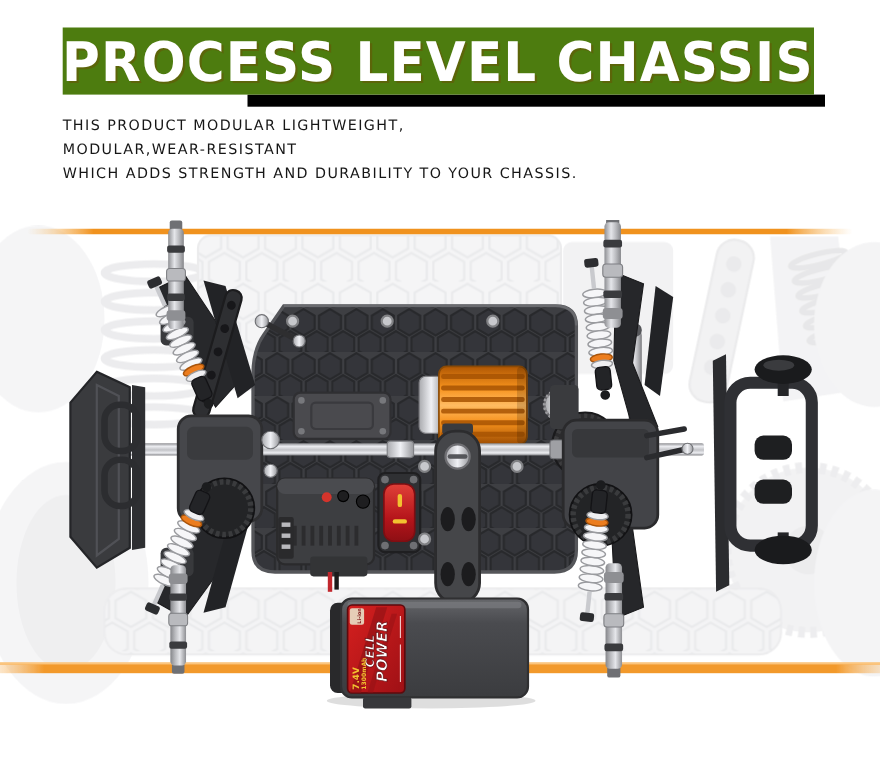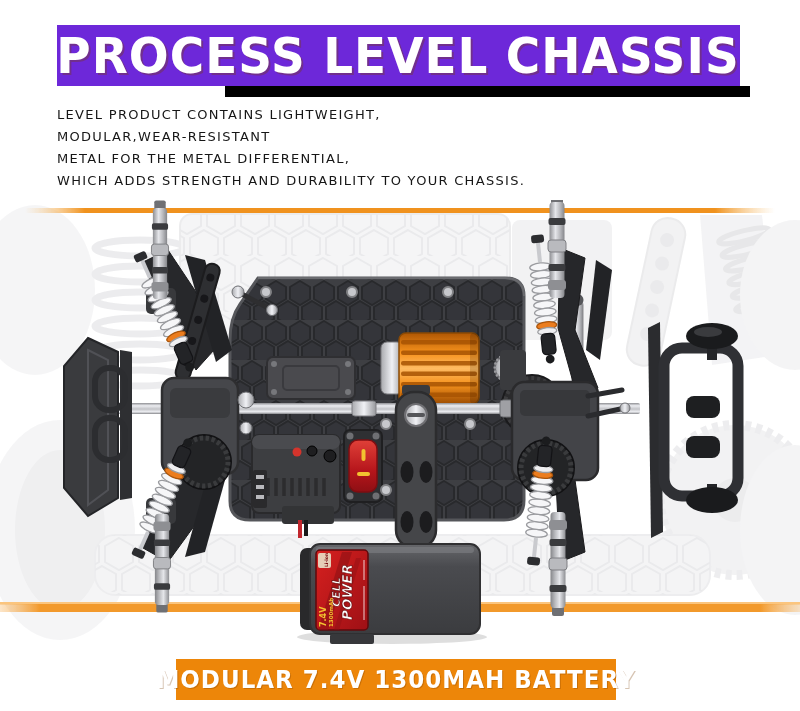--- a/index.html
+++ b/index.html
@@ -1,19 +1,19 @@
 <!DOCTYPE html>
 <html><head>
 <meta charset="utf-8">
 <style>
   html,body{margin:0;padding:0;background:#fff;}
   .page{position:relative;width:800px;height:711px;background:#fff;overflow:hidden;
         font-family:"DejaVu Sans","Liberation Sans",sans-serif;}
   .hdr-banner{position:absolute;left:57px;top:25px;width:683px;height:61px;
-        background:#6d28d9;display:flex;align-items:center;justify-content:center;z-index:3;}
+        background:#4d7c0f;display:flex;align-items:center;justify-content:center;z-index:3;}
   .hdr-banner span{color:#fff;font-size:46px;font-weight:800;letter-spacing:1px;
         white-space:nowrap;transform:scale(1.02,1.08);
         text-shadow:2px 2px 0 rgba(120,60,0,.35);}
   .hdr-shadow{position:absolute;left:225px;top:86px;width:525px;height:11px;background:#000;z-index:2;}
   .descr{position:absolute;left:57px;top:104px;color:#161616;font-size:13px;
         letter-spacing:1.3px;line-height:22px;white-space:nowrap;}
   .photo{position:absolute;left:0;top:200px;width:800px;height:448px;}
   .ftr-banner{position:absolute;left:176px;top:659px;width:440px;height:41px;
         background:#ED8609;display:flex;align-items:center;justify-content:center;}
   .ftr-banner span{color:#fff;font-size:23px;font-weight:800;letter-spacing:1px;
@@ -23,23 +23,22 @@
 <body>
 
 <div class="page">
 
   <div class="hdr-banner">
     <span>PROCESS LEVEL CHASSIS</span>
   </div>
   <div class="hdr-shadow"></div>
 
   <div class="descr">
-    <div>LEVEL PRODUCT CONTAINS LIGHTWEIGHT,</div>
+    <div>THIS PRODUCT MODULAR LIGHTWEIGHT,</div>
     <div>MODULAR,WEAR-RESISTANT</div>
-    <div>METAL FOR THE METAL DIFFERENTIAL,</div>
     <div>WHICH ADDS STRENGTH AND DURABILITY TO YOUR CHASSIS.</div>
   </div>
 
   <svg class="photo" viewBox="0 0 800 448">
     <defs>
       <linearGradient id="stripeGrad" x1="0" y1="0" x2="1" y2="0">
         <stop offset="0" stop-color="#F8C170" stop-opacity="0"></stop>
         <stop offset="0.08" stop-color="#F0921E"></stop>
         <stop offset="0.92" stop-color="#F0921E"></stop>
         <stop offset="1" stop-color="#F8C170" stop-opacity="0"></stop>
@@ -366,17 +365,14 @@
         <text transform="translate(333,427) rotate(-90)" font-size="5.5" fill="#F2C230" font-family="DejaVu Sans, sans-serif" font-weight="bold">1300mAh</text>
         <g stroke="#FFFFFF" stroke-width="1" opacity="0.8">
           <line x1="364" y1="360" x2="364" y2="380"></line>
             <line x1="364" y1="386" x2="364" y2="420"></line>
         </g>
       </g>
       <rect x="330" y="434" width="44" height="10" rx="2" fill="#37383B"></rect>
     </g>
   </svg>
 
-  <div class="ftr-banner">
-    <span>MODULAR 7.4V 1300MAH BATTERY</span>
-  </div>
 
 </div>
 
 </body></html>

